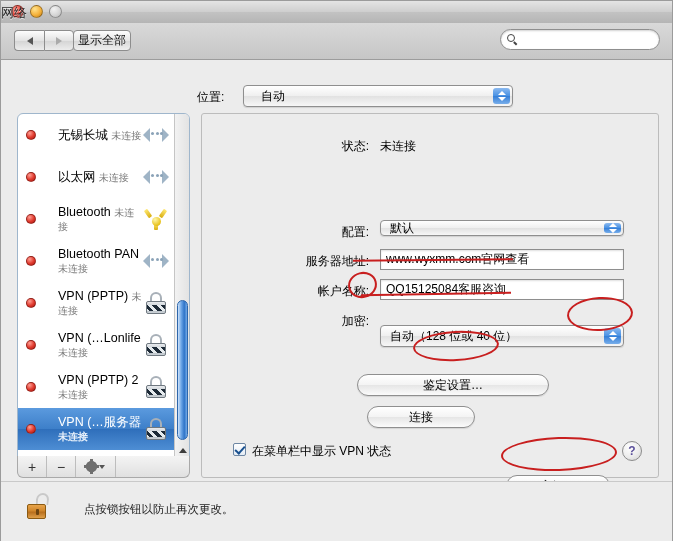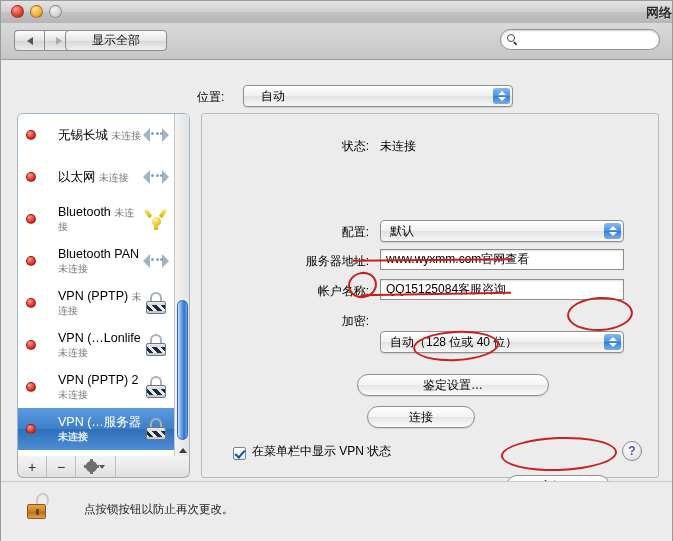--- a/index.html
+++ b/index.html
@@ -20,22 +20,22 @@
     position:absolute;left:0;top:0;width:671px;height:22px;
     background:linear-gradient(to bottom,#e4e4e4 0%,#cfcfcf 48%,#c2c2c2 52%,#b5b5b5 100%);
     border-bottom:1px solid #8e8e8e;
   }
   .traffic{position:absolute;left:10px;top:4px;display:flex;gap:6px;}
   .tl{width:13px;height:13px;border-radius:50%;border:1px solid rgba(0,0,0,.35);box-sizing:border-box;}
   .tl.red{background:radial-gradient(circle at 35% 28%,#ff9a8f 0%,#e8453a 55%,#b02018 100%);}
   .tl.yellow{background:radial-gradient(circle at 35% 28%,#ffe28c 0%,#f5b23c 55%,#c07c12 100%);}
   .tl.grey{background:radial-gradient(circle at 35% 28%,#f2f2f2 0%,#d7d7d7 55%,#b7b7b7 100%);}
   .wtitle{
-    position:absolute;left:0;top:3px;width:671px;text-align:right;
-    font-size:13px;font-weight:bold;color:#2b2b2b;
+    position:absolute;left:0;top:3px;width:671px;text-align:left;
+    font-size:13px;font-weight:normal;color:#2b2b2b;
     text-shadow:0 1px 0 rgba(255,255,255,.7);
   }
   
   .toolbar{
     position:absolute;left:0;top:22px;width:671px;height:36px;
     background:linear-gradient(to bottom,#d9d9d9 0%,#c6c6c6 100%);
     border-bottom:1px solid #9c9c9c;
   }
   .navgroup{position:absolute;left:13px;top:7px;display:flex;}
   .navbtn{
@@ -43,21 +43,21 @@
     background:linear-gradient(to bottom,#fdfdfd 0%,#e3e3e3 50%,#d4d4d4 51%,#ececec 100%);
     border:1px solid #8d8d8d;display:flex;align-items:center;justify-content:center;
     box-sizing:border-box;
   }
   .navbtn.left{border-radius:4px 0 0 4px;border-right:none;}
   .navbtn.right{border-radius:0 4px 4px 0;}
   .tri{width:0;height:0;border-top:4px solid transparent;border-bottom:4px solid transparent;}
   .tri.l{border-right:6px solid #555;}
   .tri.r{border-left:6px solid #aaa;}
   .showall{
-    position:absolute;left:64px;top:7px;height:21px;padding:0 26px;
+    position:absolute;left:72px;top:7px;height:21px;padding:0 4px;
     background:linear-gradient(to bottom,#fdfdfd 0%,#e6e6e6 50%,#d7d7d7 51%,#efefef 100%);
     border:1px solid #8d8d8d;border-radius:4px;box-sizing:border-box;
     display:flex;align-items:center;justify-content:center;
     font-size:12px;color:#111;
   }
   .searchbox{
     position:absolute;right:12px;top:6px;width:160px;height:21px;
     background:#fff;border:1px solid #8e8e8e;border-radius:11px;box-sizing:border-box;
     display:flex;align-items:center;padding-left:6px;
     box-shadow:inset 0 1px 2px rgba(0,0,0,.18);
@@ -170,21 +170,21 @@
   }
   .capbtn{
     position:absolute;
     background:linear-gradient(to bottom,#ffffff 0%,#f4f4f4 48%,#e6e6e6 52%,#fbfbfb 100%);
     border:1px solid #8f8f8f;border-radius:12px;box-sizing:border-box;
     display:flex;align-items:center;justify-content:center;
     font-size:12px;color:#000;
     box-shadow:0 1px 1px rgba(0,0,0,.10);
     margin-top:34px;
   }
-  .checkrow{position:absolute;left:232px;top:442px;display:flex;align-items:flex-end;}
+  .checkrow{position:absolute;left:232px;top:442px;display:flex;align-items:flex-start;}
   .cbox{
     width:13px;height:13px;border:1px solid #6d86a3;border-radius:2px;box-sizing:border-box;
     background:linear-gradient(to bottom,#fefefe,#e4ecf5);
     position:relative;
   }
   .cbox:after{
     content:"";position:absolute;left:3px;top:0px;width:4px;height:8px;
     border:solid #18508f;border-width:0 2px 2px 0;transform:rotate(42deg);
   }
   .cblabel{margin-left:6px;font-size:12px;color:#000;}
@@ -390,21 +390,21 @@
       <span class="gcar"></span>
     </div>
   </div>
 
   <div class="panel">
 
     <div class="lblright" style="left:107px;top:24px;width:60px;">状态:</div>
     <div class="valtext" style="left:178px;top:24px;">未连接</div>
 
     <div class="lblright" style="left:107px;top:110px;width:60px;">配置:</div>
-    <div class="popup" style="left:178px;top:106px;width:244px;height:22px;font-family:Liberation Mono, monospace;">
+    <div class="popup" style="left:178px;top:106px;width:244px;height:16px;font-family:Liberation Mono, monospace;">
       <span class="ptext">默认</span>
       <span class="parrows">
         <span class="up"></span>
           <span class="dn"></span>
       </span>
     </div>
 
     <div class="lblright" style="left:55px;top:139px;width:112px;">服务器地址:</div>
     <input class="tfield" style="left: 178px; top: 135px; width: 244px; height: 21px;" type="text" value="www.wyxmm.com官网查看">
 

